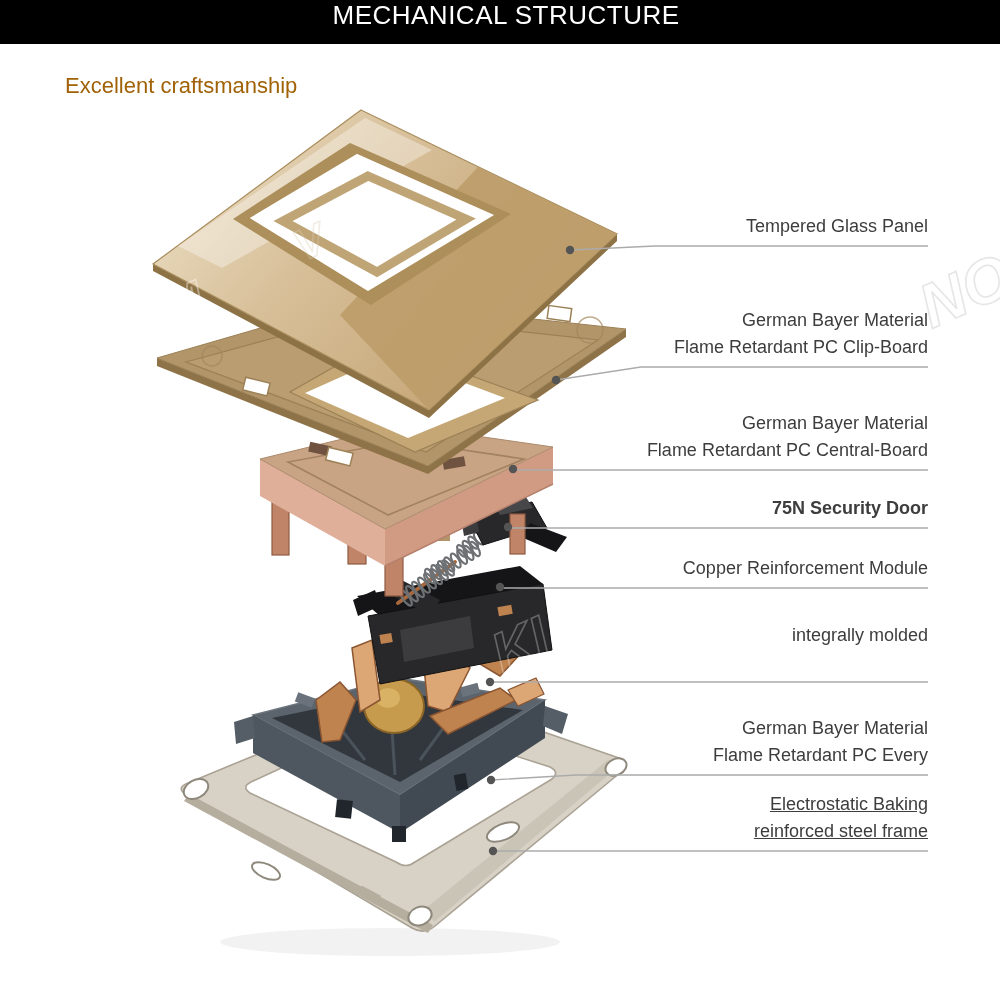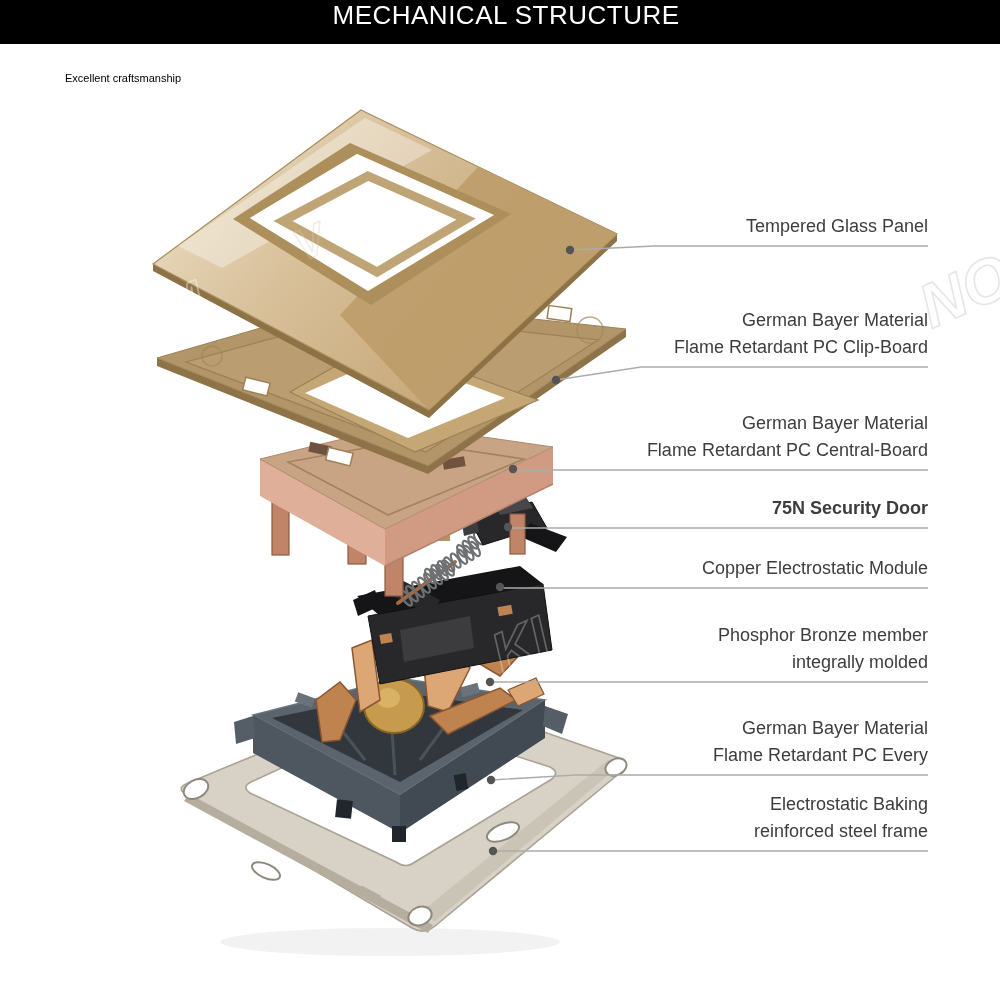--- a/index.html
+++ b/index.html
@@ -2,21 +2,21 @@
 <html style="--header-bg: #000000; --header-fg: #ffffff; --glass-light: #eee3ca; --glass-mid: #d8c09a; --glass-dark: #bd9d6a; --glass-edge: #8d7246; --gold-ring: #ad8f5c; --gold-board: #b3956a; --gold-board-light: #bb9d72; --gold-board-dark: #8f7348; --rose-top: #c9a484; --rose-side-light: #e0af99; --rose-side: #d09a83; --copper-leg: #c08468; --black-part: #28282a; --black-part-dark: #151517; --black-part-light: #3c3c3f; --spring-gray: #6e7174; --copper-rod: #a8683c; --copper-light: #dda675; --copper-mid: #bf8350; --copper-dark: #8a5531; --brass: #c79b4e; --base-rim: #5b646c; --base-wall: #4e575f; --base-wall-dark: #414a52; --base-interior: #31373d; --frame-fill: #d8d2c6; --frame-edge: #aaa294; --frame-shade: #c9c2b4; --frame-dark-edge: #b5ae9f;"><head>
 <meta charset="utf-8">
 <style>
   html,body{margin:0;padding:0;background:#ffffff;}
   .stage{position:relative;width:1000px;height:1004px;background:#fff;overflow:hidden;
          font-family:"Liberation Sans", sans-serif;}
   .stage svg{position:absolute;left:0;top:0;}
   .header{position:absolute;left:0;top:0;width:1000px;height:44px;background:var(--header-bg,#000);
           display:flex;align-items:flex-start;justify-content:center;padding-left:36px;}
   .header span{color:var(--header-fg,#fff);font-size:26px;letter-spacing:.5px;transform:translateX(-30px);white-space:nowrap;}
-  .intro{position:absolute;left:65px;top:66px;font-size:11px;line-height:24px;color:#000000;}
+  .intro{position:absolute;left:65px;top:74px;font-size:22px;line-height:24px;color:#a16207;}
   .lbl{position:absolute;right:72px;text-align:right;font-size:18px;line-height:27px;
        color:#3d3d3d;white-space:nowrap;}
 </style>
 </head>
 <body>
 
 <div class="stage">
 
   <svg width="1000" height="1004" viewBox="0 0 1000 1004">
     <defs>
@@ -201,28 +201,27 @@
         <div>Flame Retardant PC Clip-Board</div>
       </div>
       <div class="lbl" style="top: 410px;">
         <div>German Bayer Material</div>
         <div>Flame Retardant PC Central-Board</div>
       </div>
       <div class="lbl" style="top: 495px; font-weight: bold;">
         <div>75N Security Door</div>
       </div>
       <div class="lbl" style="top: 555px;">
-        <div>Copper Electrostatic Module</div>
+        <div>Copper Reinforcement Module</div>
       </div>
       <div class="lbl" style="top: 622px;">
-        <div>Phosphor Bronze member</div>
         <div>integrally molded</div>
       </div>
       <div class="lbl" style="top: 715px;">
         <div>German Bayer Material</div>
         <div>Flame Retardant PC Every</div>
       </div>
-      <div class="lbl" style="top: 791px;">
+      <div class="lbl" style="top: 791px; text-decoration: underline;">
         <div>Electrostatic Baking</div>
         <div>reinforced steel frame</div>
       </div>
     </div>
 </div>
 
 </body></html>

